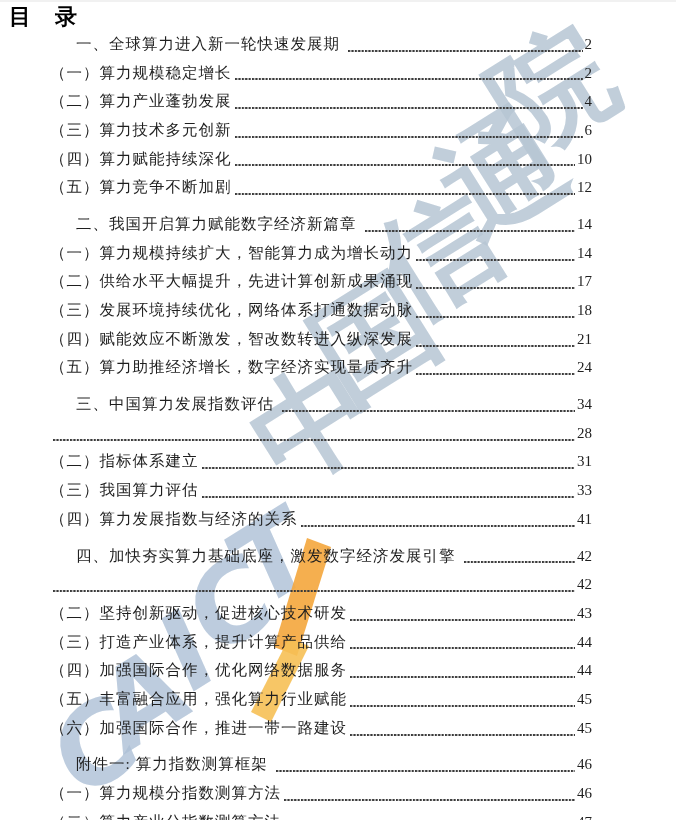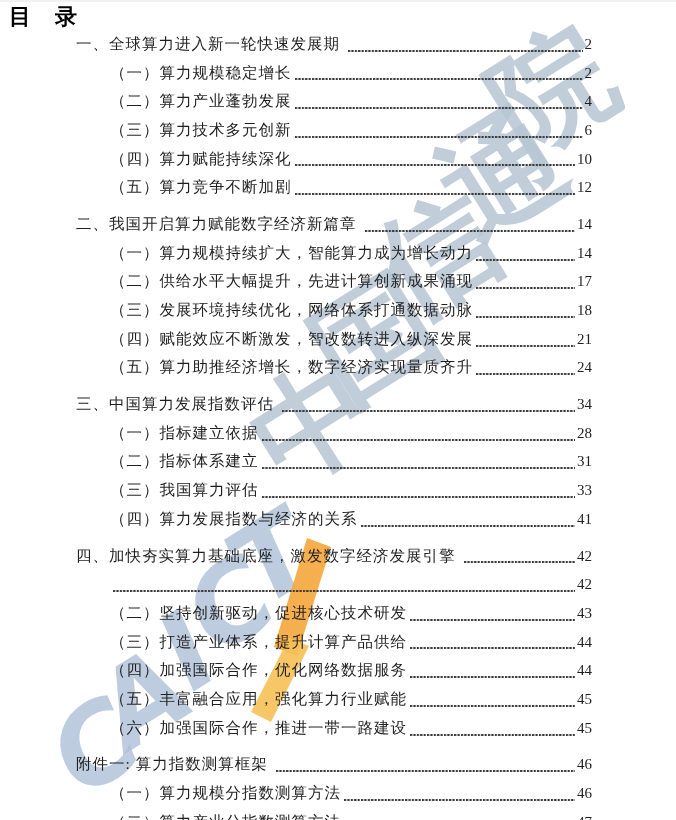--- a/index.html
+++ b/index.html
@@ -56,21 +56,21 @@
     height:28.7px;
     padding-right:84px;
     box-sizing:border-box;
     font-size:15.5px;
     letter-spacing:1px;
     white-space:nowrap;
     cursor:pointer;
   }
   .row.lvl1{padding-left:76px;margin-top:8px;}
   .row.lvl1.first{margin-top:0;}
-  .row.lvl2{padding-left:110px;}
+  .row.lvl2{padding-left:50px;}
   .row .txt{flex:0 0 auto;}
   .leader{
     flex:1 1 auto;
     height:6px;
     align-self:flex-end;
     margin:0 2px 5px 3px;
     background-image:radial-gradient(circle at 1.1px 3px, #3a3a3a 1.02px, rgba(0,0,0,0) 1.35px);
     background-size:3.4px 6px;
     background-repeat:repeat-x;
   }
@@ -168,21 +168,20 @@
           <span class="txt">（五）算力助推经济增长，数字经济实现量质齐升</span>
           <span class="leader"></span>
           <span class="pgnum">24</span>
         </div>
         <div class="row lvl1">
           <span class="txt">三、中国算力发展指数评估</span>
           <span class="leader"></span>
           <span class="pgnum">34</span>
         </div>
         <div class="row lvl2">
-          <span class="txt">（一）指标建立依据</span>
           <span class="leader"></span>
           <span class="pgnum">28</span>
         </div>
         <div class="row lvl2">
           <span class="txt">（二）指标体系建立</span>
           <span class="leader"></span>
           <span class="pgnum">31</span>
         </div>
         <div class="row lvl2">
           <span class="txt">（三）我国算力评估</span>

